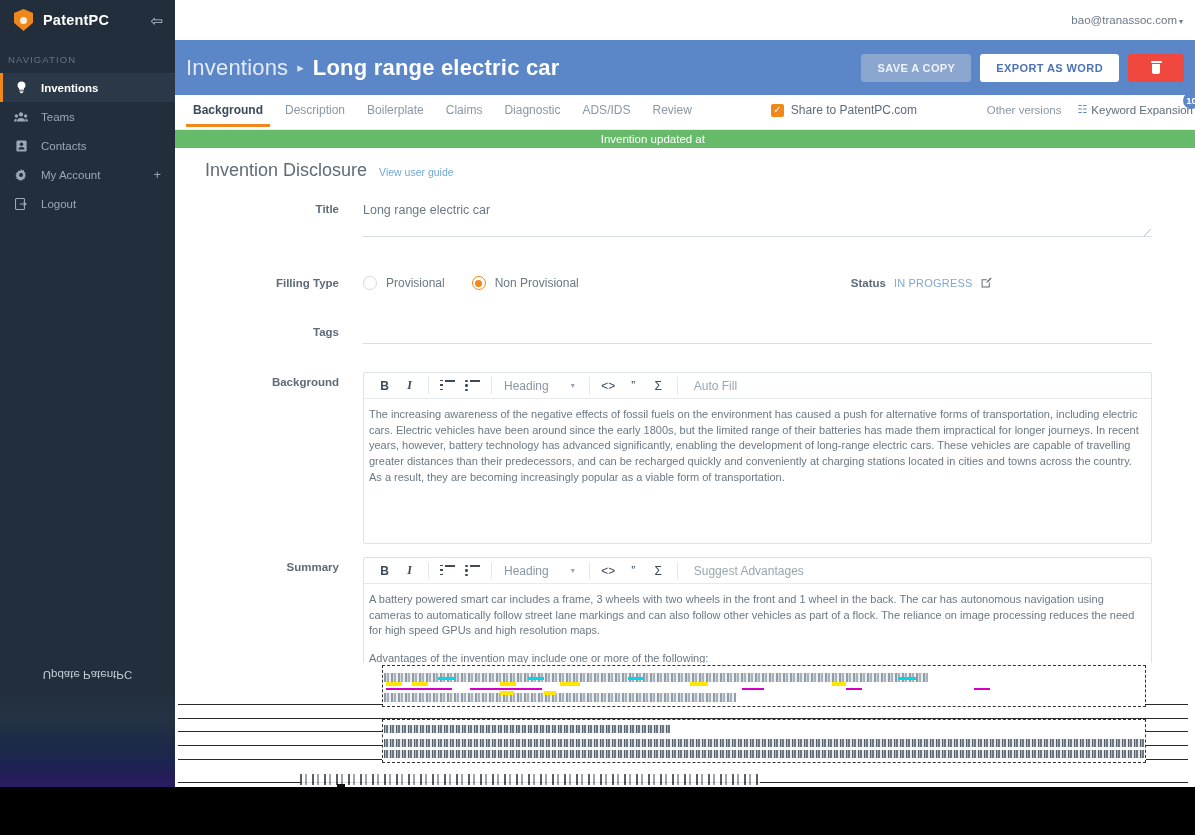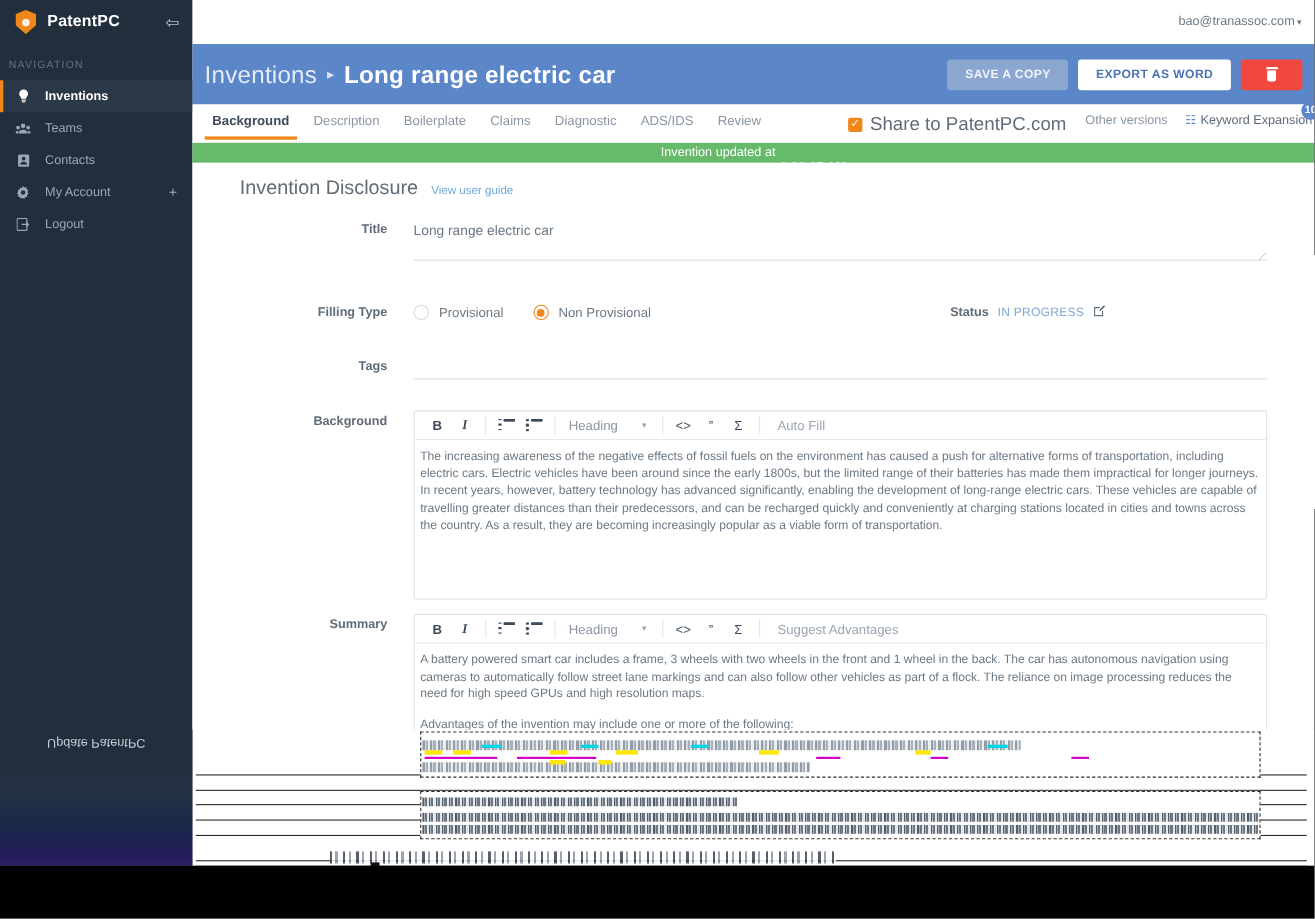--- a/index.html
+++ b/index.html
@@ -142,21 +142,21 @@
   }
   .share-box {
     display: flex; align-items: center; gap: 7px;
     margin-left: 68px; margin-top: 8px; cursor: pointer;
   }
   .chk {
     width: 13px; height: 13px; background: #f0871a; border-radius: 2px;
     display: flex; align-items: center; justify-content: center;
     color: #fff; font-size: 10px; line-height: 1;
   }
-  .share-label { font-size: 17px; color: #5f6b78; }
+  .share-label { font-size: 12px; color: #5f6b78; }
   .tab-right { margin-left: auto; display: flex; align-items: center; gap: 16px; margin-top: 8px; margin-right: 2px; }
   .link-muted { font-size: 11.5px; color: #8a96a3; cursor: pointer; }
   .kw-wrap { position: relative; display: flex; align-items: center; gap: 4px; cursor: pointer; }
   .kw-ico { color: #5b86c8; font-size: 11px; }
   .kw-label { font-size: 11.5px; color: #5f6b78; }
   .kw-badge {
     position: absolute; right: -7px; top: -11px;
     min-width: 17px; height: 17px; border-radius: 50%;
     background: #5b86c8; color: #fff; font-size: 9.5px; font-weight: bold;
     display: flex; align-items: center; justify-content: center;
@@ -166,21 +166,21 @@
   #banner {
     position: absolute; left: 175px; top: 130px; width: 1020px; height: 18px;
     background: #66bb6a; color: #fff; font-size: 11.5px;
     display: flex; align-items: center; justify-content: center; gap: 4px;
   }
   #banner b { font-weight: bold; margin-top: 26px; }
 
   
   #content {
     position: absolute; left: 175px; top: 148px; width: 1020px; height: 639px;
-    background: #fff; padding: 12px 43px 0 43px;
+    background: #fff; padding: 12px 43px 0 30px; border-radius: 32px;
   }
   .page-head { display: flex; align-items: baseline; gap: 12px; margin-bottom: 18px; }
   .page-title { font-size: 18px; color: #5f6b78; font-weight: normal; }
   .guide-link { font-size: 10.5px; color: #6fa8d6; cursor: pointer; }
 
   .form-row { display: flex; align-items: flex-start; margin-bottom: 4px; }
   .form-label {
     width: 158px; flex: 0 0 158px; text-align: right; padding-right: 24px;
     font-size: 11.5px; font-weight: bold; color: #5f6b78; padding-top: 4px;
   }

